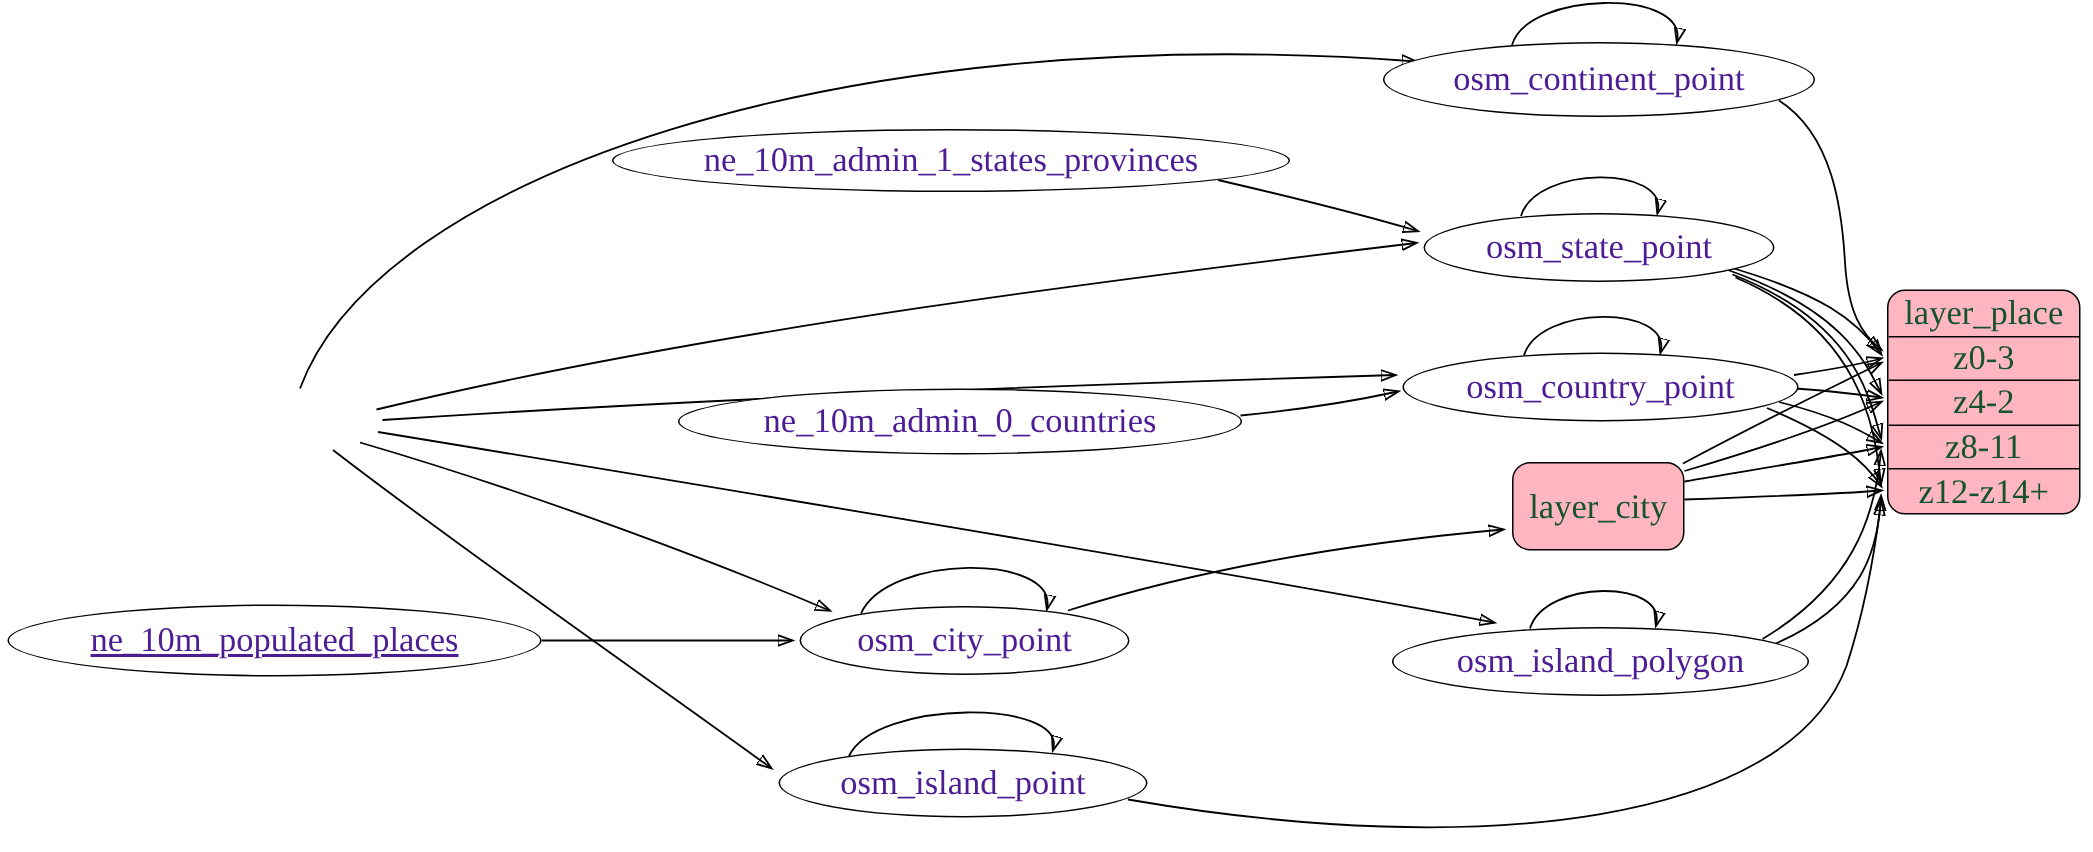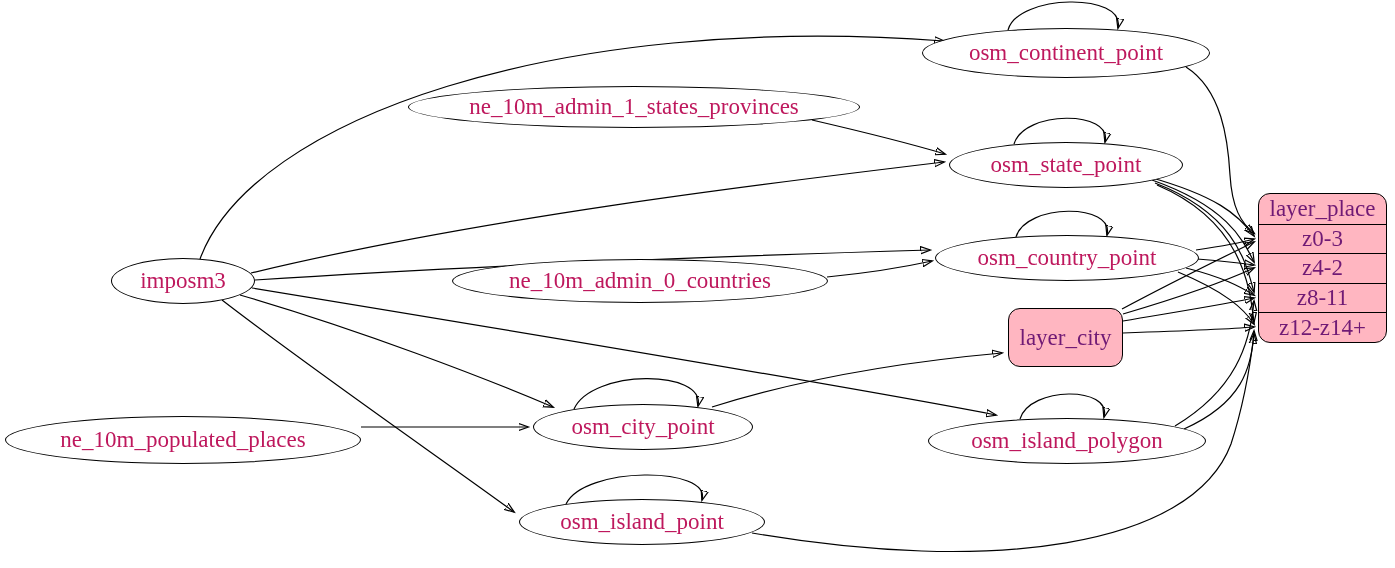--- a/index.html
+++ b/index.html
@@ -9,26 +9,26 @@
     background:#ffffff;
     font-family:"Liberation Serif", serif;
     overflow:hidden;
   }
   #edges { position:absolute; left:0; top:0; z-index:0; }
   #edges path { fill:none; stroke:#000; stroke-width:1.2px; }
   .node {
     position:absolute; z-index:1; box-sizing:border-box;
     display:flex; align-items:center; justify-content:center;
     background:#ffffff; border:1.2px solid #000; border-radius:50%;
-    font-size:23px; color:#be185d; white-space:nowrap;
+    font-size:23px; color:#4c1d95; white-space:nowrap;
   }
   .record {
     position:absolute; z-index:1; box-sizing:border-box;
     background:#ffb6c1; border:1.6px solid #000; border-radius:12px;
-    overflow:hidden; color:#701a75; font-size:23px; text-align:center;
+    overflow:hidden; color:#14532d; font-size:23px; text-align:center;
     display:grid; grid-auto-rows:1fr;
   }
   .record .cell { display:flex; align-items:center; justify-content:center; white-space:nowrap; }
   .record .cell + .cell { border-top:1.5px solid #000; }
 </style>
 </head>
 <body>
 
 <div id="canvas">
 
@@ -70,27 +70,26 @@
     <path marker-end="url(#ah)" d="M 1178,272 C 1226,292 1244,309 1254,324"></path>
     <path marker-end="url(#ah)" d="M 1122,309 C 1180,278 1226,256 1254,242"></path>
     <path marker-end="url(#ah)" d="M 1123,314 C 1184,296 1230,279 1254,268"></path>
     <path marker-end="url(#ah)" d="M 1123,321 C 1188,310 1232,303 1254,298"></path>
     <path marker-end="url(#ah)" d="M 1123,333 C 1180,331 1230,329 1254,327"></path>
     <path marker-end="url(#ah)" d="M 1175,426 C 1235,390 1250,345 1254,301"></path>
     <path marker-end="url(#ah)" d="M 1184,429 C 1242,403 1252,368 1254,331"></path>
     <path marker-end="url(#ah)" d="M 752,533 C 990,574 1192,548 1231,444 C 1244,404 1250,368 1254,334"></path>
   </svg>
 
-  <div class="node" style="left:111px; top:258px; width:144px; height:46px;">imposm3</div>
 
   <div class="node" style="left:408px; top:86px; width:452px; height:42px;">ne_10m_admin_1_states_provinces</div>
 
   <div class="node" style="left:452px; top:259px; width:376px; height:44px;">ne_10m_admin_0_countries</div>
 
-  <div class="node" style="left:5px; top:416px; width:356px; height:48px;">ne_10m_populated_places</div>
+  <div class="node" style="left:5px; top:403px; width:356px; height:48px;text-decoration:underline;">ne_10m_populated_places</div>
 
   <div class="node" style="left:922px; top:28px; width:288px; height:50px;">osm_continent_point</div>
 
   <div class="node" style="left:935px; top:235px; width:264px; height:46px;">osm_country_point</div>
 
   <div class="node" style="left:949px; top:142px; width:234px; height:46px;">osm_state_point</div>
 
   <div class="node" style="left:533px; top:404px; width:220px; height:46px;">osm_city_point</div>
 
   <div class="node" style="left:928px; top:418px; width:278px; height:46px;">osm_island_polygon</div>

